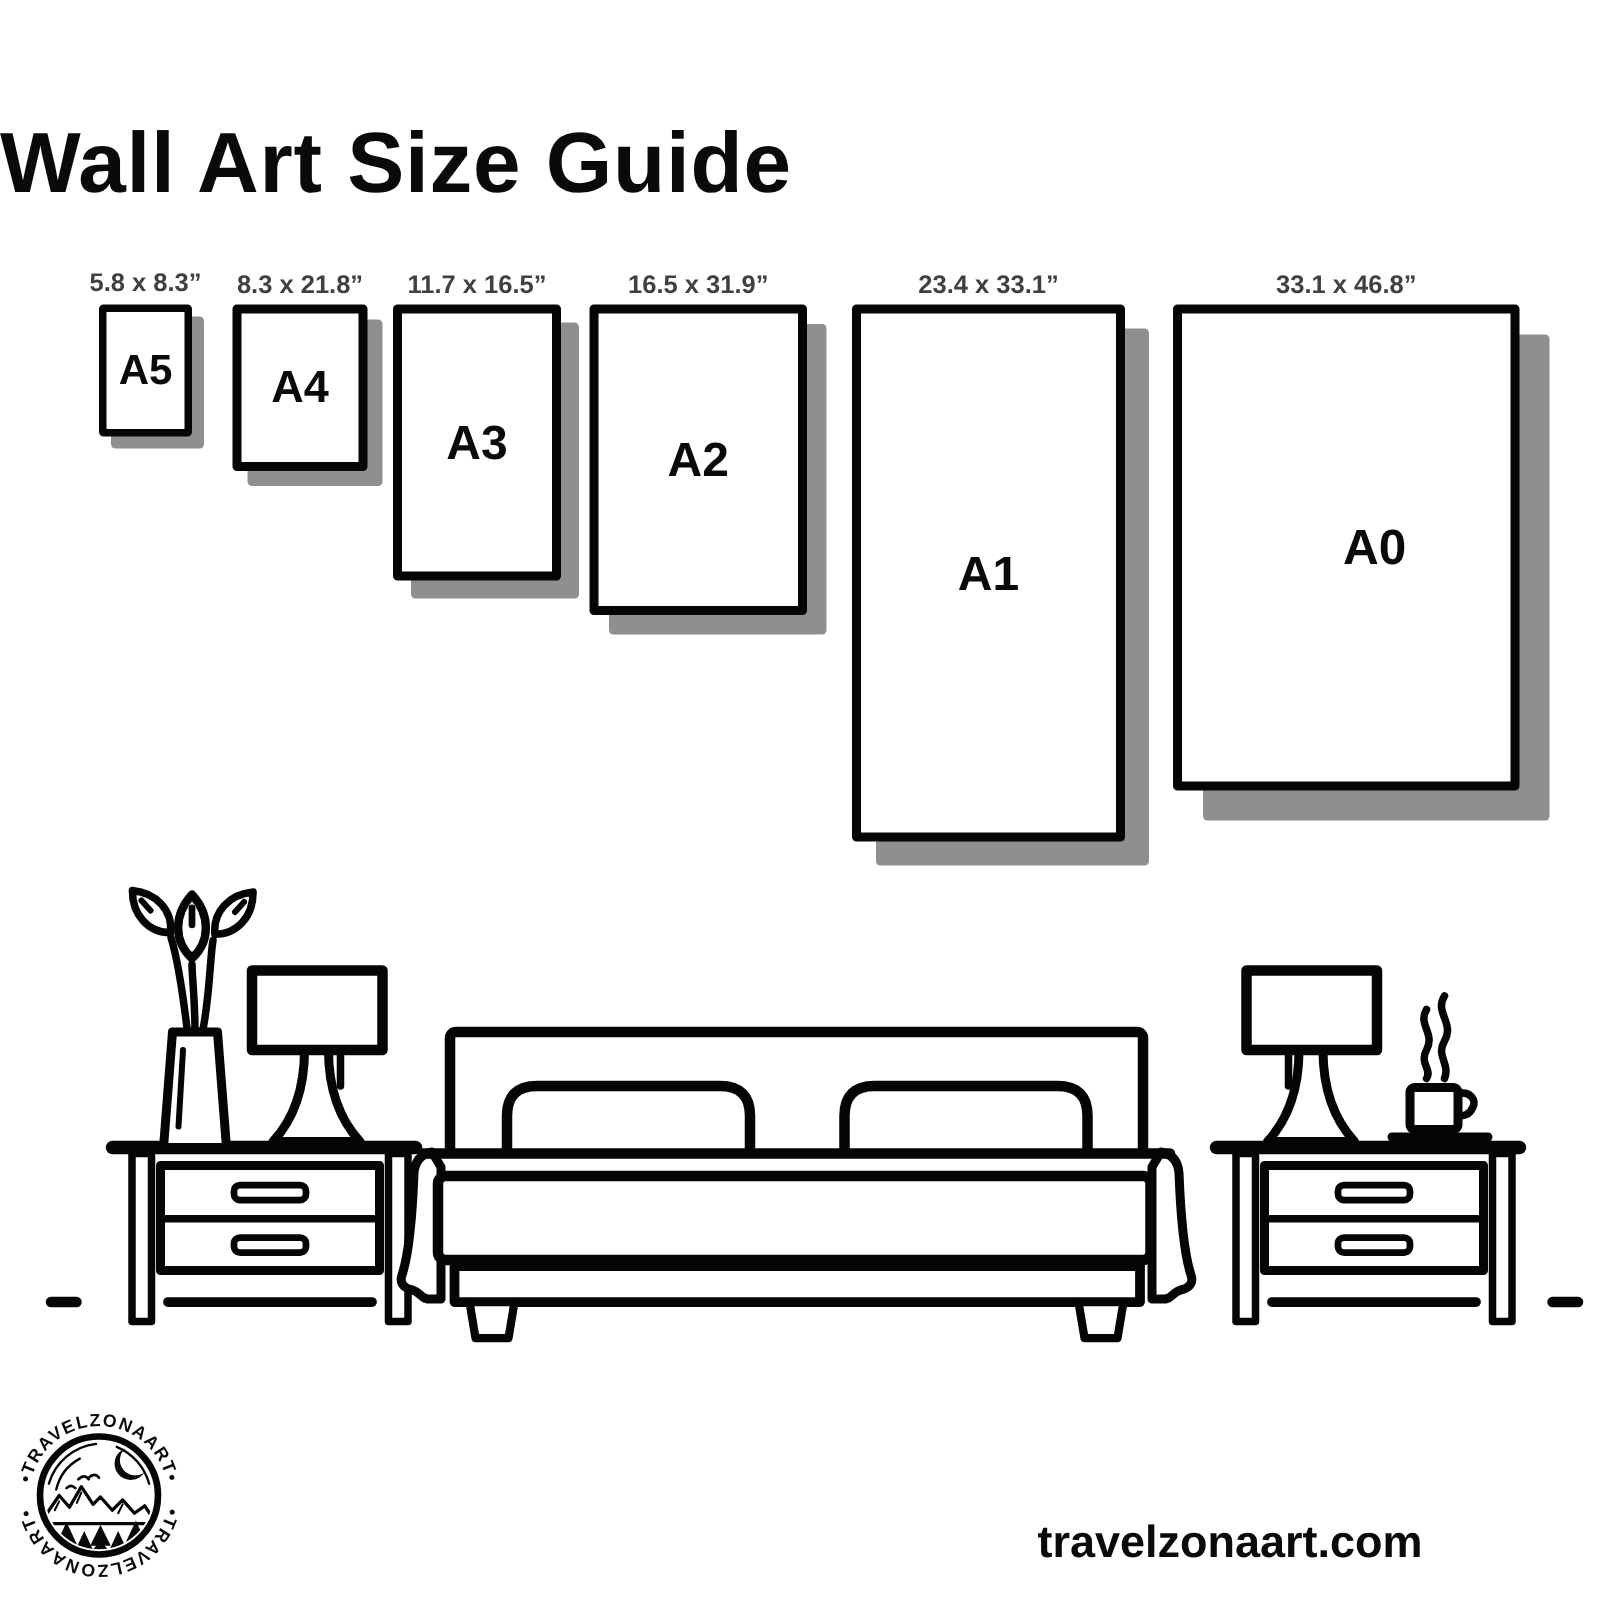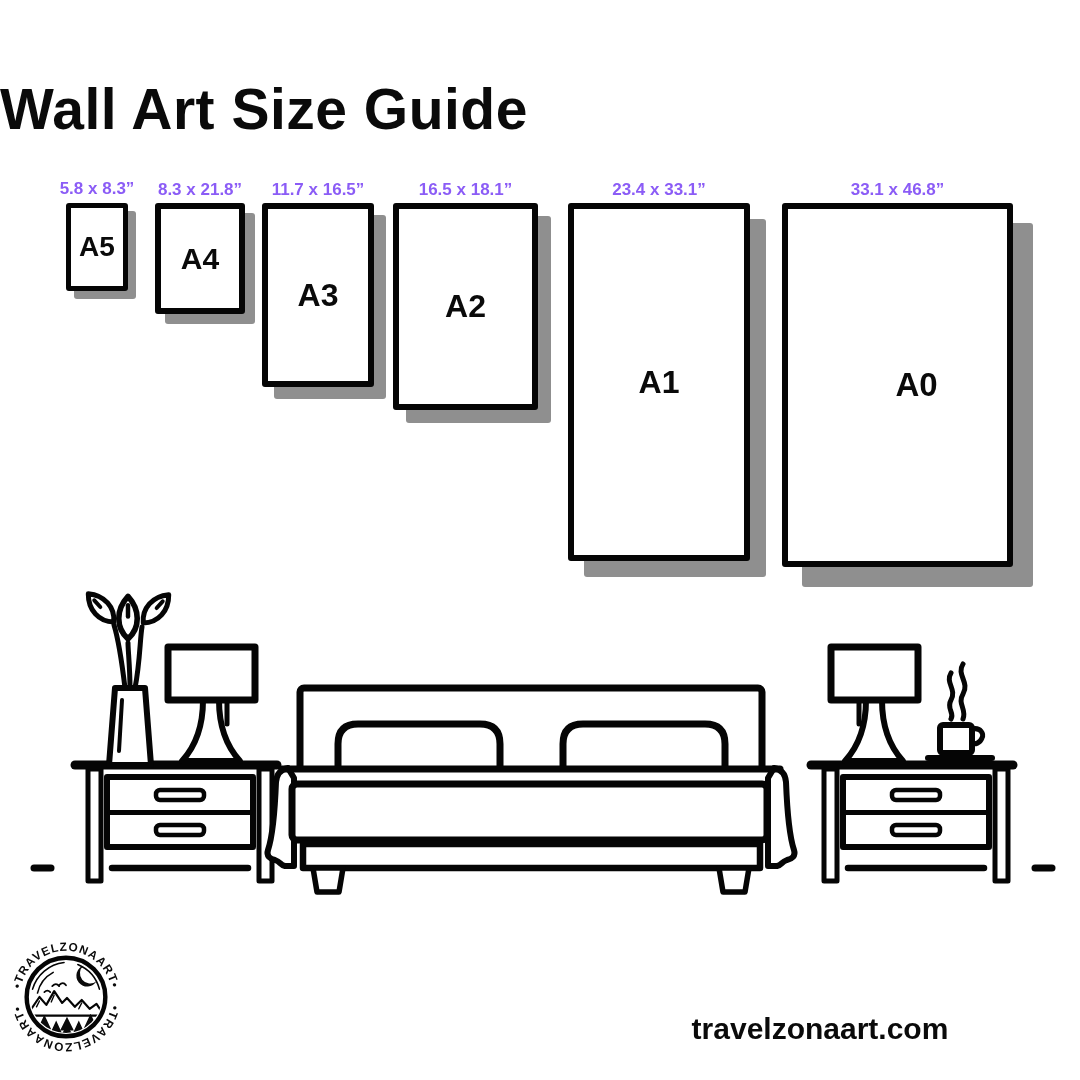--- a/index.html
+++ b/index.html
@@ -13,28 +13,28 @@
     font-size:57px;font-weight:bold;letter-spacing:0.5px;
   }
   .paper{
     position:absolute;box-sizing:border-box;background:#ffffff;
     border:6px solid #050505;border-radius:3px;
     display:flex;align-items:center;justify-content:center;
     font-weight:bold;
   }
   .paper-label{
     position:absolute;bottom:calc(100% + 9px);left:50%;transform:translateX(-50%);
-    white-space:nowrap;font-size:17px;font-weight:bold;color:#8b5cf6;
+    white-space:nowrap;font-size:17px;font-weight:bold;color:#404040;
   }
   .a5{left:66px;top:203px;width:62px;height:88px;border-width:5px;box-shadow:8px 8px 0 #8f8f8f;font-size:28px;}
   .a4{left:155px;top:203px;width:90px;height:111px;box-shadow:10px 10px 0 #8f8f8f;font-size:30px;}
   .a3{left:262px;top:203px;width:112px;height:184px;box-shadow:12px 12px 0 #8f8f8f;font-size:32px;}
   .a2{left:393px;top:203px;width:145px;height:207px;box-shadow:13px 13px 0 #8f8f8f;font-size:32px;}
   .a1{left:568px;top:203px;width:182px;height:358px;box-shadow:16px 16px 0 #8f8f8f;font-size:32px;}
-  .a0{left:782px;top:203px;width:231px;height:364px;box-shadow:20px 20px 0 #8f8f8f;font-size:33px;padding-left:38px;}
+  .a0{left:782px;top:203px;width:231px;height:324px;box-shadow:20px 20px 0 #8f8f8f;font-size:33px;padding-left:38px;}
   .scene{position:absolute;left:30px;top:588px;width:1030px;height:320px;}
   .logo{position:absolute;left:7px;top:938px;width:118px;height:118px;}
   .website{
     position:absolute;left:560px;top:1012px;width:520px;text-align:center;
     font-size:30px;font-weight:bold;letter-spacing:0px;
   }
   svg .ink{stroke:#050505;fill:none;stroke-linecap:round;stroke-linejoin:round;}
   svg .inkf{stroke:#050505;fill:#ffffff;stroke-linecap:round;stroke-linejoin:round;}
   svg .solid{fill:#0a0a0a;stroke:none;}
   .arc-text{font-family:"Liberation Sans","DejaVu Sans",sans-serif;font-weight:bold;font-size:12px;letter-spacing:1.1px;fill:#0a0a0a;}
@@ -50,21 +50,21 @@
 </div>
 <div class="paper a4">
   <span class="paper-label">8.3 x 21.8”</span>
   <span>A4</span>
 </div>
 <div class="paper a3">
   <span class="paper-label">11.7 x 16.5”</span>
   <span>A3</span>
 </div>
 <div class="paper a2">
-  <span class="paper-label">16.5 x 18.1”</span>
+  <span class="paper-label">16.5 x 31.9”</span>
   <span>A2</span>
 </div>
 <div class="paper a1">
   <span class="paper-label">23.4 x 33.1”</span>
   <span>A1</span>
 </div>
 <div class="paper a0">
   <span class="paper-label">33.1 x 46.8”</span>
   <span>A0</span>
 </div>

